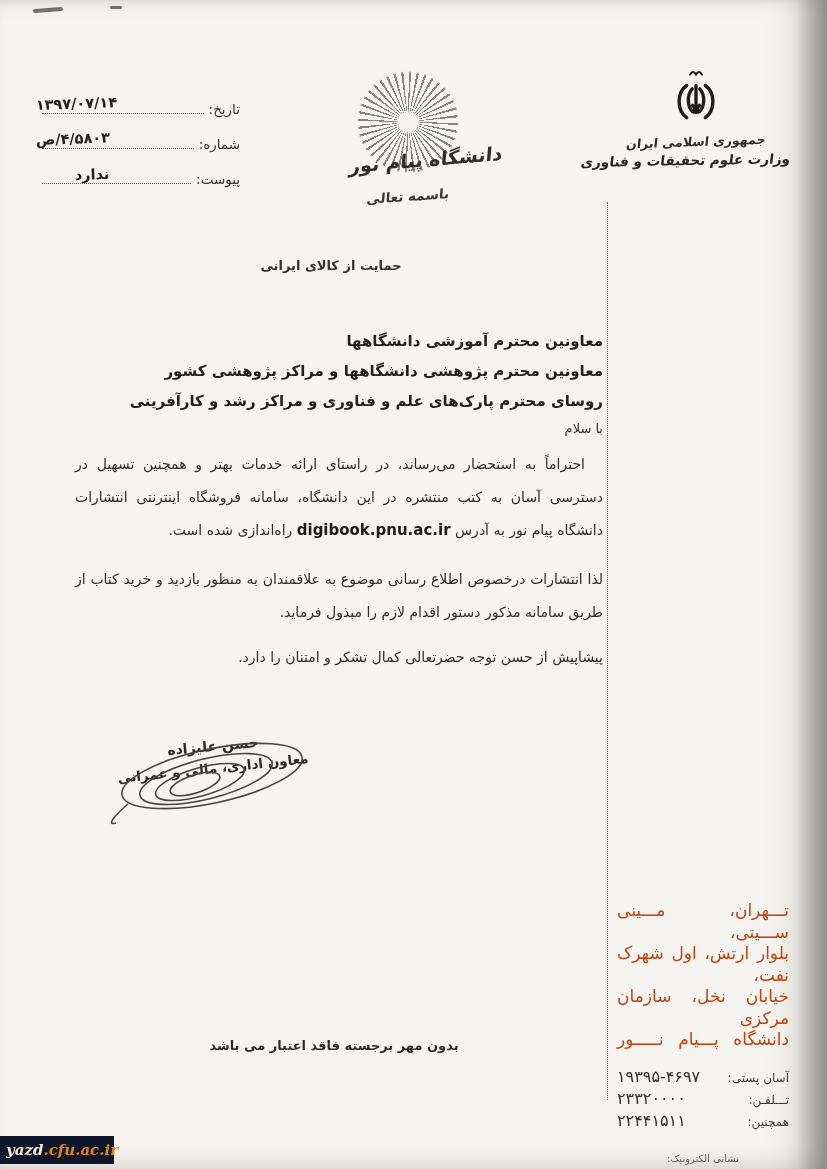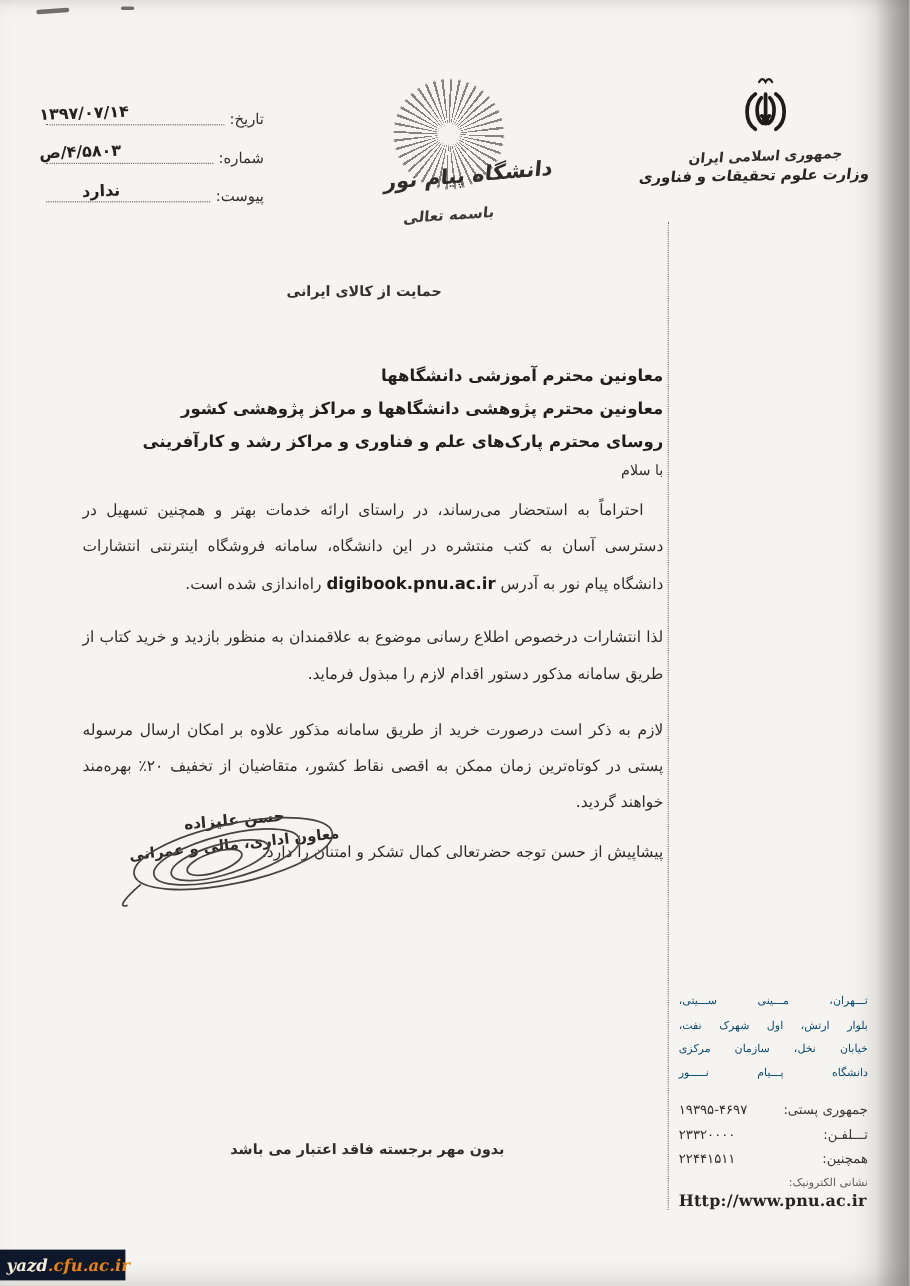--- a/index.html
+++ b/index.html
@@ -64,26 +64,26 @@
   .latin-link{font-family:"DejaVu Sans",sans-serif;font-weight:bold;font-size:15px;color:#1d1c19;direction:ltr;unicode-bidi:embed;}
 
   
   .sig{position:absolute;left:98px;top:738px;width:230px;text-align:center;direction:rtl;}
   .sig-name{font-size:14px;font-weight:600;color:#2b2a26;transform:rotate(-5deg);}
   .sig-title{font-size:13.5px;font-weight:600;color:#2b2a26;margin-top:6px;transform:rotate(-6deg);white-space:nowrap;}
   .sig-scribble{position:absolute;left:-4px;top:-10px;pointer-events:none;}
 
   
   .sidebar{position:absolute;left:617px;top:900px;width:172px;direction:rtl;}
-  .addr-line{font-size:10px;color:#0c4a6e;line-height:21.5px;text-align:justify;text-align-last:justify;}
+  .addr-line{font-size:17px;color:#c2410c;line-height:21.5px;text-align:justify;text-align-last:justify;}
   .contacts{margin-top:16px;}
   .contact-row{display:flex;direction:rtl;justify-content:space-between;align-items:baseline;height:22px;}
   .contact-label{font-size:12px;color:#3a3934;white-space:nowrap;}
-  .contact-value{font-size:12px;color:#2f2e2a;direction:ltr;unicode-bidi:embed;letter-spacing:.5px;}
-  .email-label{margin-top:2px;font-size:10px;color:#5c5b55;}
+  .contact-value{font-size:16px;color:#2f2e2a;direction:ltr;unicode-bidi:embed;letter-spacing:.5px;}
+  .email-label{margin-top:20px;font-size:10px;color:#5c5b55;text-align:center;}
   .site-url{margin-top:2px;font-family:"DejaVu Serif",serif;font-weight:bold;font-size:14.5px;
     color:#26251f;direction:ltr;text-align:left;white-space:nowrap;letter-spacing:.2px;}
 
   
   .footer-note{position:absolute;left:196px;top:1038px;width:276px;text-align:center;
     font-size:13px;font-weight:600;color:#2e2d29;direction:rtl;}
 
   
   .watermark{position:absolute;left:0;top:1136px;width:114px;height:28px;background:#0f172a;
     display:flex;align-items:center;padding-left:6px;box-sizing:border-box;
@@ -153,21 +153,20 @@
     <div class="salutation">با سلام</div>
 
     <p class="para p1">
       <span>احتراماً به استحضار می‌رساند، در راستای ارائه خدمات بهتر و همچنین تسهیل در دسترسی آسان به کتب منتشره در این دانشگاه، سامانه فروشگاه اینترنتی انتشارات دانشگاه پیام نور به آدرس</span>
       <span class="latin-link" dir="ltr">digibook.pnu.ac.ir</span>
       <span>راه‌اندازی شده است.</span>
     </p>
 
     <p class="para p2">لذا انتشارات درخصوص اطلاع رسانی موضوع به علاقمندان به منظور بازدید و خرید کتاب از طریق سامانه مذکور دستور اقدام لازم را مبذول فرماید.</p>
 
-    <p class="para p3">لازم به ذکر است درصورت خرید از طریق سامانه مذکور علاوه بر امکان ارسال مرسوله پستی در کوتاه‌ترین زمان ممکن به اقصی نقاط کشور، متقاضیان از تخفیف ۲۰٪ بهره‌مند خواهند گردید.</p>
 
     <div class="closing">پیشاپیش از حسن توجه حضرتعالی کمال تشکر و امتنان را دارد.</div>
   </div>
 
   <div class="sig">
     <div class="sig-name">حسن علیزاده</div>
     <div class="sig-title">معاون اداری، مالی و عمرانی</div>
     <svg class="sig-scribble" width="238" height="104" viewBox="0 0 238 104">
       <g fill="none" stroke="#45443f" stroke-width="1.6">
         <ellipse cx="118" cy="48" rx="92" ry="27" transform="rotate(-12 118 48)"></ellipse>
@@ -180,21 +179,21 @@
   </div>
 
   <div class="sidebar">
     <div class="addr-line">تـــهران، مـــینی ســـیتی،</div>
     <div class="addr-line">بلوار ارتش، اول شهرک نفت،</div>
     <div class="addr-line">خیابان نخل، سازمان مرکزی</div>
     <div class="addr-line">دانشگاه پـــیام نـــــور</div>
 
     <div class="contacts">
       <div class="contact-row">
-        <span class="contact-label">جمهوری پستی:</span>
+        <span class="contact-label">آسان پستی:</span>
         <span class="contact-value">۱۹۳۹۵-۴۶۹۷</span>
       </div>
       <div class="contact-row">
         <span class="contact-label">تـــلفـن:</span>
         <span class="contact-value">۲۳۳۲۰۰۰۰</span>
       </div>
       <div class="contact-row">
         <span class="contact-label">همچنین:</span>
         <span class="contact-value">۲۲۴۴۱۵۱۱</span>
       </div>

